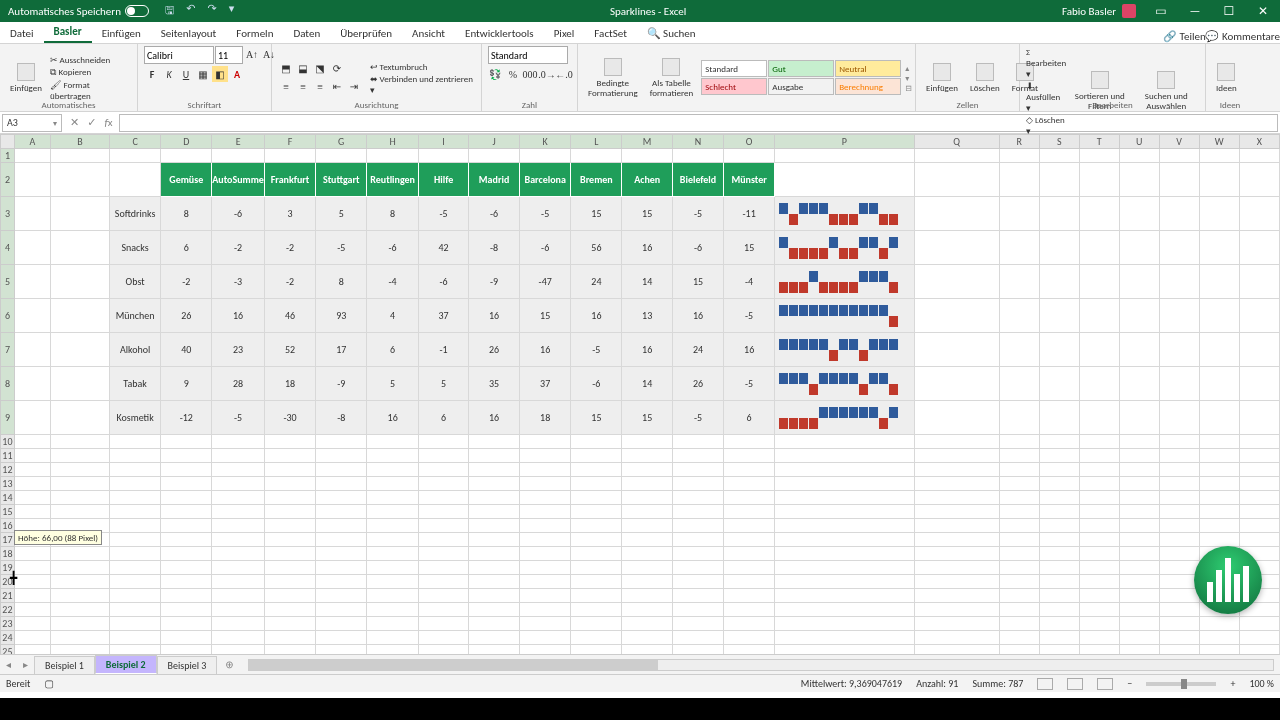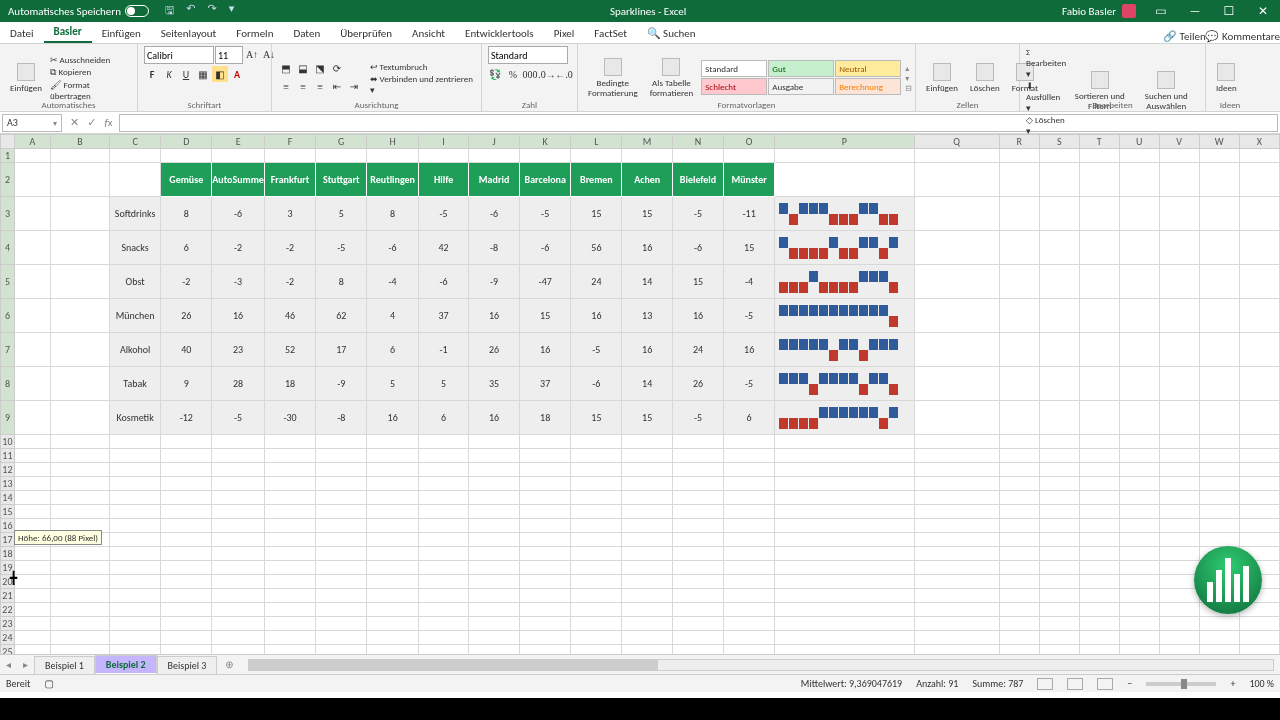--- a/index.html
+++ b/index.html
@@ -239,21 +239,20 @@
           <div class="stylecell" style="background:#ffc7ce;color:#9c0006">Schlecht</div>
           <div class="stylecell" style="background:#f2f2f2">Ausgabe</div>
           <div class="stylecell" style="background:#fce4d6;color:#fa7d00">Berechnung</div>
         </div>
         <div style="display:flex;flex-direction:column;font-size:8px;color:#888">
           <span>▴</span>
           <span>▾</span>
           <span>⊟</span>
         </div>
       </div>
-      <div class="glabel">Formatvorlagen</div>
     </div>
     <div class="group" style="width:104px">
       <div class="body">
         <div class="bigbtn">
             <span class="ico"></span>
             <span>Einfügen</span>
           </div>
         <div class="bigbtn">
             <span class="ico"></span>
             <span>Löschen</span>
@@ -518,21 +517,21 @@
             <td class="cell"></td>
           </tr>
           <tr>
             <td class="rowhdr sel">6</td>
             <td class="cell"></td>
             <td class="cell"></td>
             <td class="cell rowlbl">München</td>
             <td class="cell data">26</td>
             <td class="cell data">16</td>
             <td class="cell data">46</td>
-            <td class="cell data">62</td>
+            <td class="cell data">93</td>
             <td class="cell data">4</td>
             <td class="cell data">37</td>
             <td class="cell data">16</td>
             <td class="cell data">15</td>
             <td class="cell data">16</td>
             <td class="cell data">13</td>
             <td class="cell data">16</td>
             <td class="cell data">-5</td>
             <td class="cell spark">
               <div class="sparkline">

